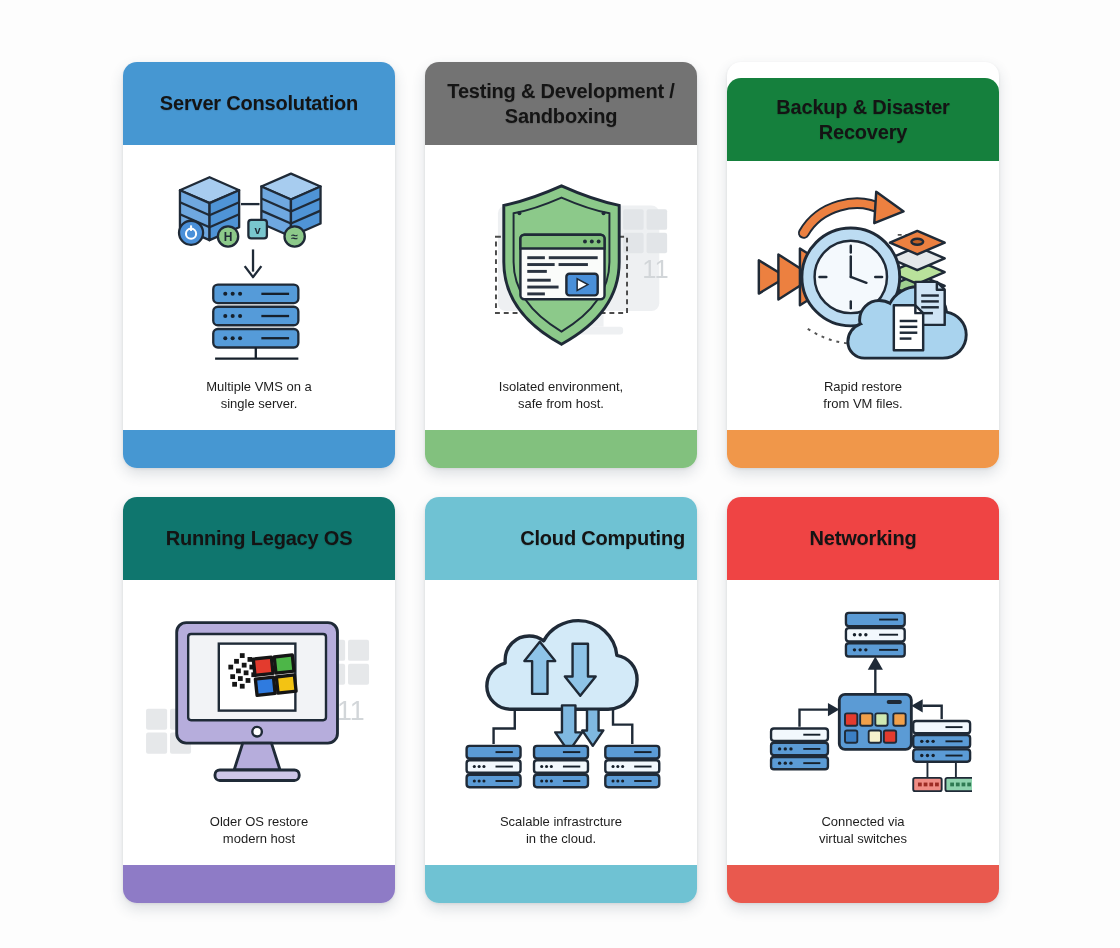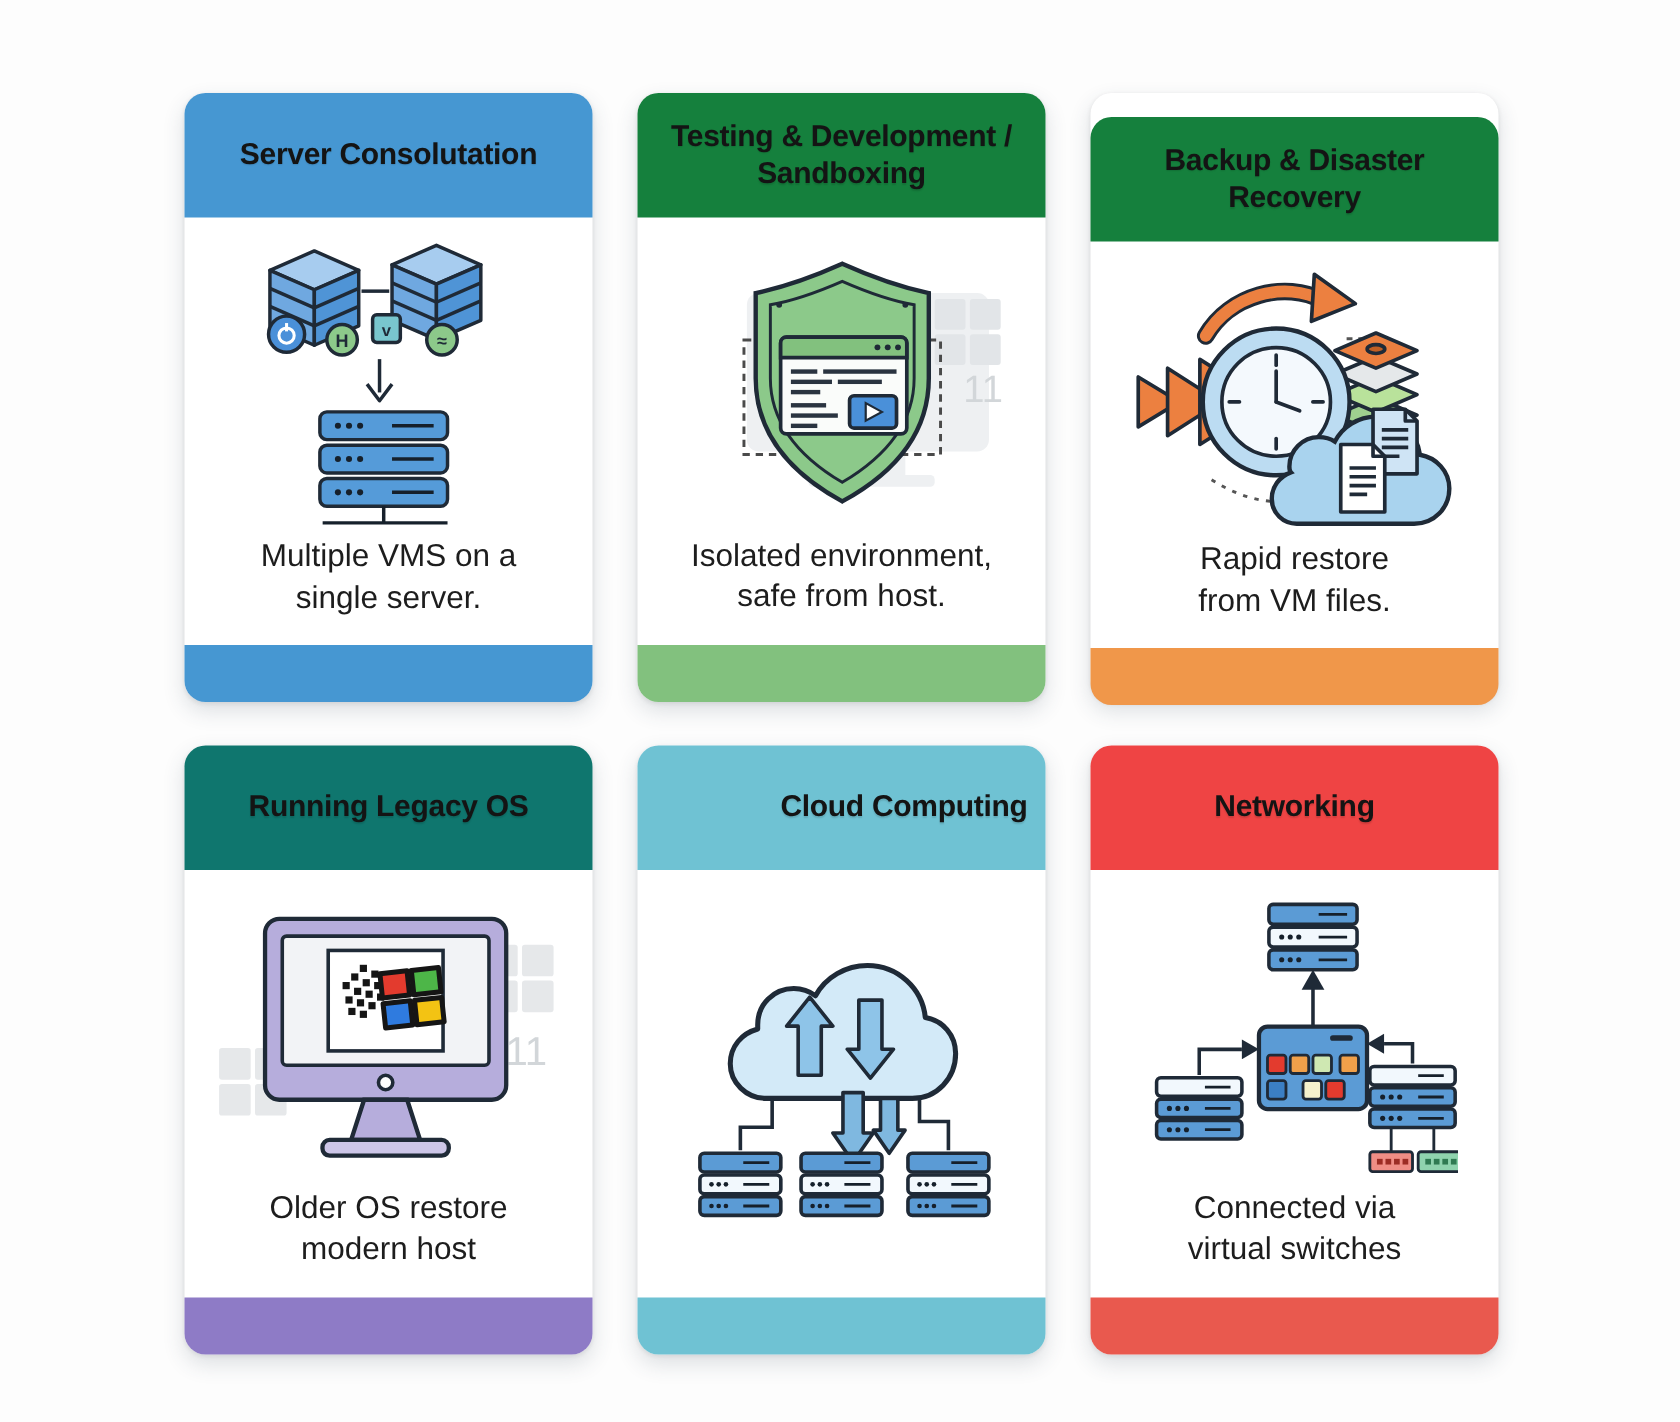--- a/index.html
+++ b/index.html
@@ -12,21 +12,21 @@
   .card { background:#fff; border-radius:14px; display:flex; flex-direction:column;
           box-shadow:0 6px 14px rgba(50,70,90,0.16), 0 1px 3px rgba(0,0,0,0.08); }
   .card-header { height:83px; flex:none; border-radius:14px 14px 0 0;
                  display:flex; align-items:center; justify-content:center; padding:0 12px; }
   .card-title { font-size:20px; font-weight:700; color:#141414; text-align:center;
                 line-height:1.25; white-space:pre-line; letter-spacing:-0.2px;
                 text-shadow:0 1px 1px rgba(0,0,0,0.12); }
   .card-body { flex:1; display:flex; flex-direction:column; align-items:center;
                justify-content:space-between; padding:14px 8px 8px; }
   .icon-wrap { flex:1; display:flex; align-items:center; justify-content:center; }
-  .caption { font-size:21px; color:#1d1d1d; text-align:center; line-height:1.32;
+  .caption { font-size:13px; color:#1d1d1d; text-align:center; line-height:1.32;
              white-space:pre-line; margin:2px 0 10px; }
   .card-footer { height:38px; flex:none; border-radius:0 0 14px 14px; }
 </style>
 </head>
 <body style="background-color: rgb(253, 253, 253);">
 
 <div class="grid">
 
   <div class="card">
     <div class="card-header" style="background-color: rgb(70, 151, 210);">
@@ -90,21 +90,21 @@
           </g>
         </svg>
       </div>
       <div class="caption">Multiple VMS on a
 single server.</div>
     </div>
     <div class="card-footer" style="background-color: rgb(70, 151, 210);"></div>
   </div>
 
   <div class="card">
-    <div class="card-header" style="background-color: #15803d;">
+    <div class="card-header" style="background-color: #737373;">
       <div class="card-title">Testing &amp; Development /
 Sandboxing</div>
     </div>
     <div class="card-body">
       <div class="icon-wrap">
         <svg viewBox="0 0 230 182" width="225" height="178">
           <g fill="#eef0f2">
             <rect x="50" y="28" width="165" height="108" rx="8"></rect>
             <rect x="112" y="136" width="46" height="16"></rect>
             <rect x="92" y="152" width="86" height="8" rx="3"></rect>
@@ -309,20 +309,22 @@
               <line x1="42" y1="176.5" x2="60" y2="176.5"></line>
             <line x1="112" y1="146.5" x2="130" y2="146.5"></line>
               <line x1="112" y1="161.5" x2="130" y2="161.5"></line>
               <line x1="112" y1="176.5" x2="130" y2="176.5"></line>
             <line x1="186" y1="146.5" x2="204" y2="146.5"></line>
               <line x1="186" y1="161.5" x2="204" y2="161.5"></line>
               <line x1="186" y1="176.5" x2="204" y2="176.5"></line>
           </g>
         </svg>
       </div>
+      <div class="caption">Scalable infrastrcture
+in the cloud.</div>
     </div>
     <div class="card-footer" style="background-color: rgb(111, 194, 211);"></div>
   </div>
 
   <div class="card">
     <div class="card-header" style="background-color: #ef4444;">
       <div class="card-title">Networking</div>
     </div>
     <div class="card-body">
       <div class="icon-wrap">

